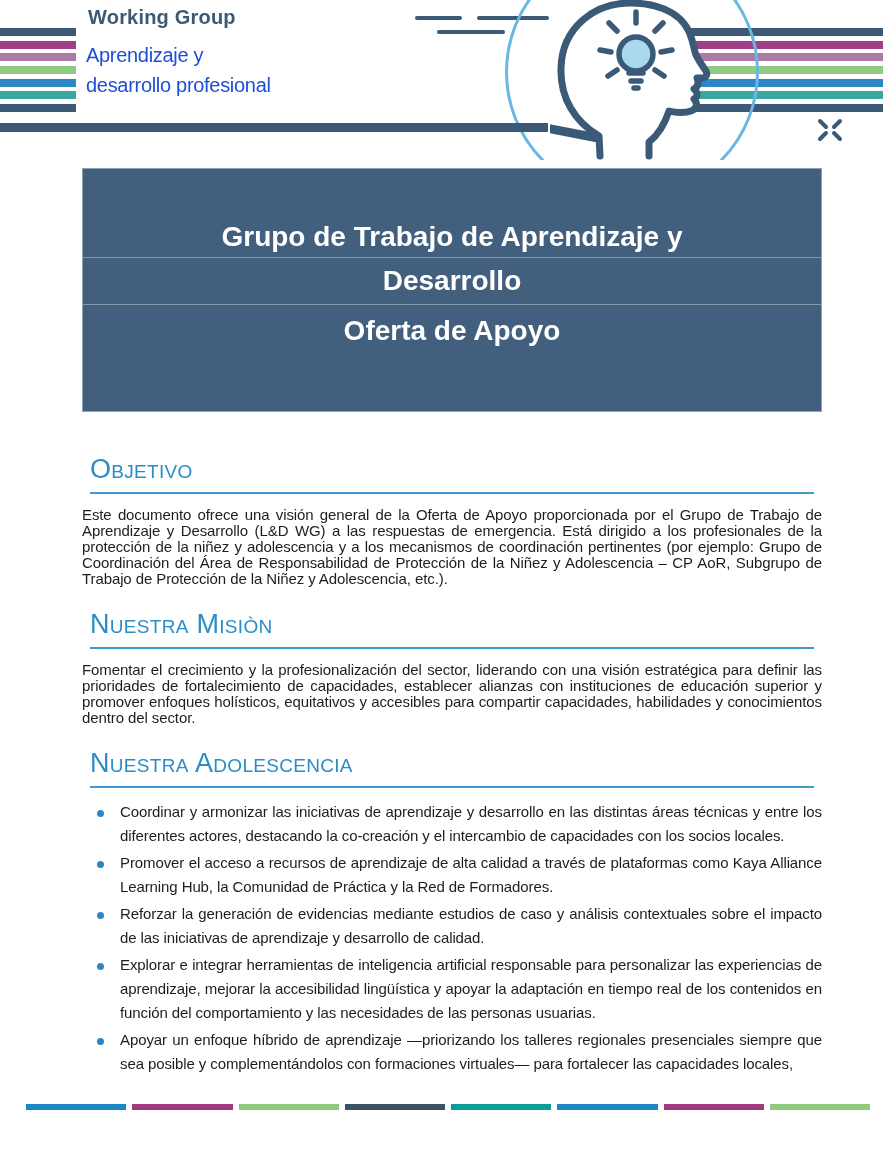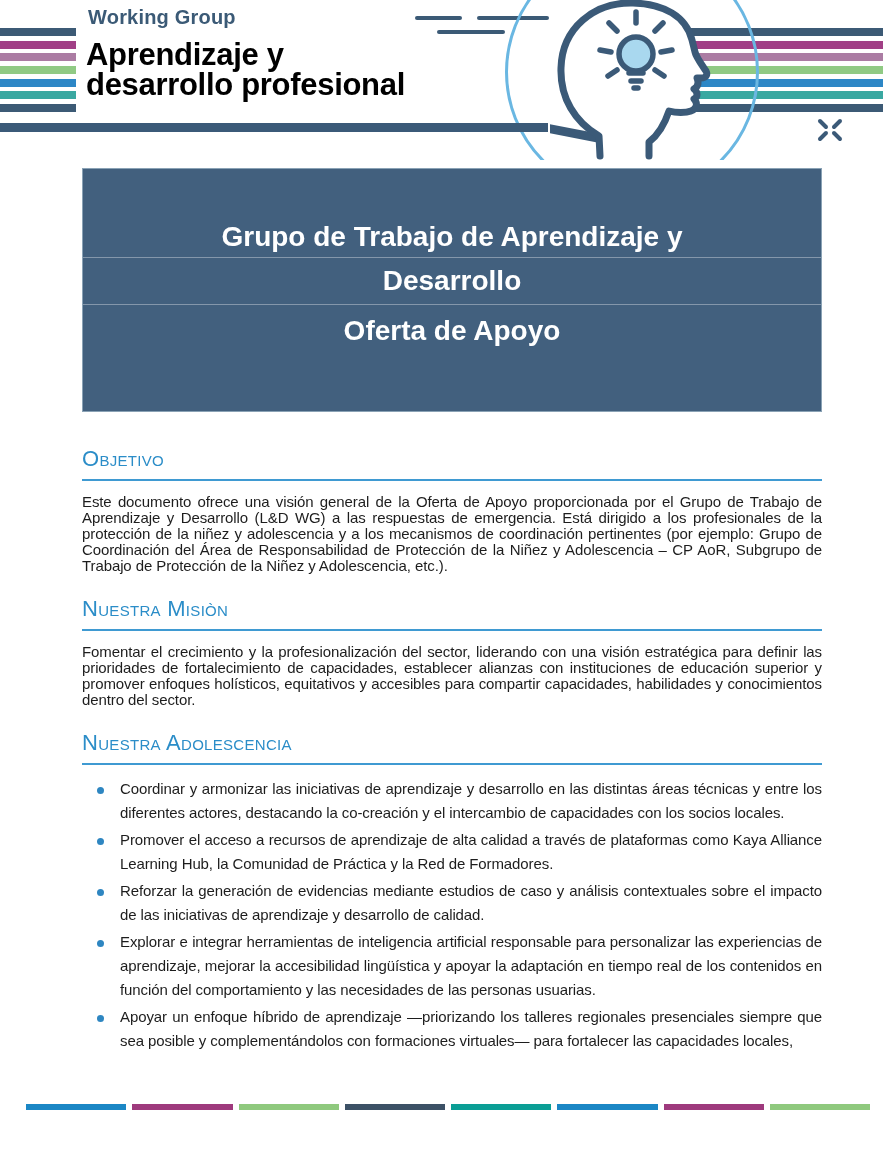--- a/index.html
+++ b/index.html
@@ -16,21 +16,21 @@
   .stripes{position:absolute;display:flex;flex-direction:column;justify-content:space-between;height:84px;top:28px;}
   .stripes.left{left:0;width:76px;}
   .stripes.right{left:618px;width:278px;}
   .stripe{height:8px;width:100%;}
   .eyebrow{
     position:absolute;left:88px;top:6px;
     font-size:20px;font-weight:600;color:#3b5a76;letter-spacing:.2px;
   }
   .logo-title{
     position:absolute;left:86px;top:40px;
-    font-size:31px;line-height:30px;font-weight:700;color:#000000;letter-spacing:-.3px;
+    font-size:20px;line-height:30px;font-weight:400;color:#1d4ed8;letter-spacing:-.3px;
   }
   .dash{position:absolute;height:4px;border-radius:2px;background:#3b5a76;}
   .dash.d1{left:415px;top:16px;width:47px;}
   .dash.d2{left:477px;top:16px;width:72px;}
   .dash.d3{left:437px;top:30px;width:68px;}
   .accent-circle{
     position:absolute;left:505px;top:-55px;width:254px;height:254px;
     border:3px solid #6ab7e2;border-radius:50%;box-sizing:border-box;background:transparent;
   }
   .head-svg{position:absolute;left:550px;top:0;}
@@ -43,21 +43,21 @@
     background:#42607e;border:1px solid #8aa2b5;box-sizing:border-box;
     color:#ffffff;font-weight:700;font-size:28px;text-align:center;
   }
   .banner .row1{height:88px;display:flex;align-items:flex-end;justify-content:center;padding-bottom:4px;box-sizing:border-box;}
   .banner .row2{height:48px;display:flex;align-items:center;justify-content:center;border-top:1px solid rgba(255,255,255,.35);border-bottom:1px solid rgba(255,255,255,.35);box-sizing:border-box;}
   .banner .row3{height:100px;display:flex;align-items:flex-start;justify-content:center;padding-top:10px;box-sizing:border-box;}
 
   
   .content{position:absolute;left:82px;top:446px;width:740px;color:#1d1d1d;}
   h2.sec{
-    margin:0;font-size:22px;font-weight:400;
+    margin:8px;font-size:27px;font-weight:400;
     font-variant:small-caps;letter-spacing:.3px;
     color:#2b8dc8;border-bottom:2px solid #3f9ad2;padding-bottom:7px;
   }
   h2.sec + h2.sec, .content p + h2.sec, .content ul + h2.sec{margin-top:22px;}
   .content p{
     margin:13px 0 22px 0;font-size:15px;line-height:16px;
     text-align:justify;letter-spacing:-.1px;
   }
   .content ul{margin:12px 0 0 0;padding:0;list-style:none;}
   .content li{

